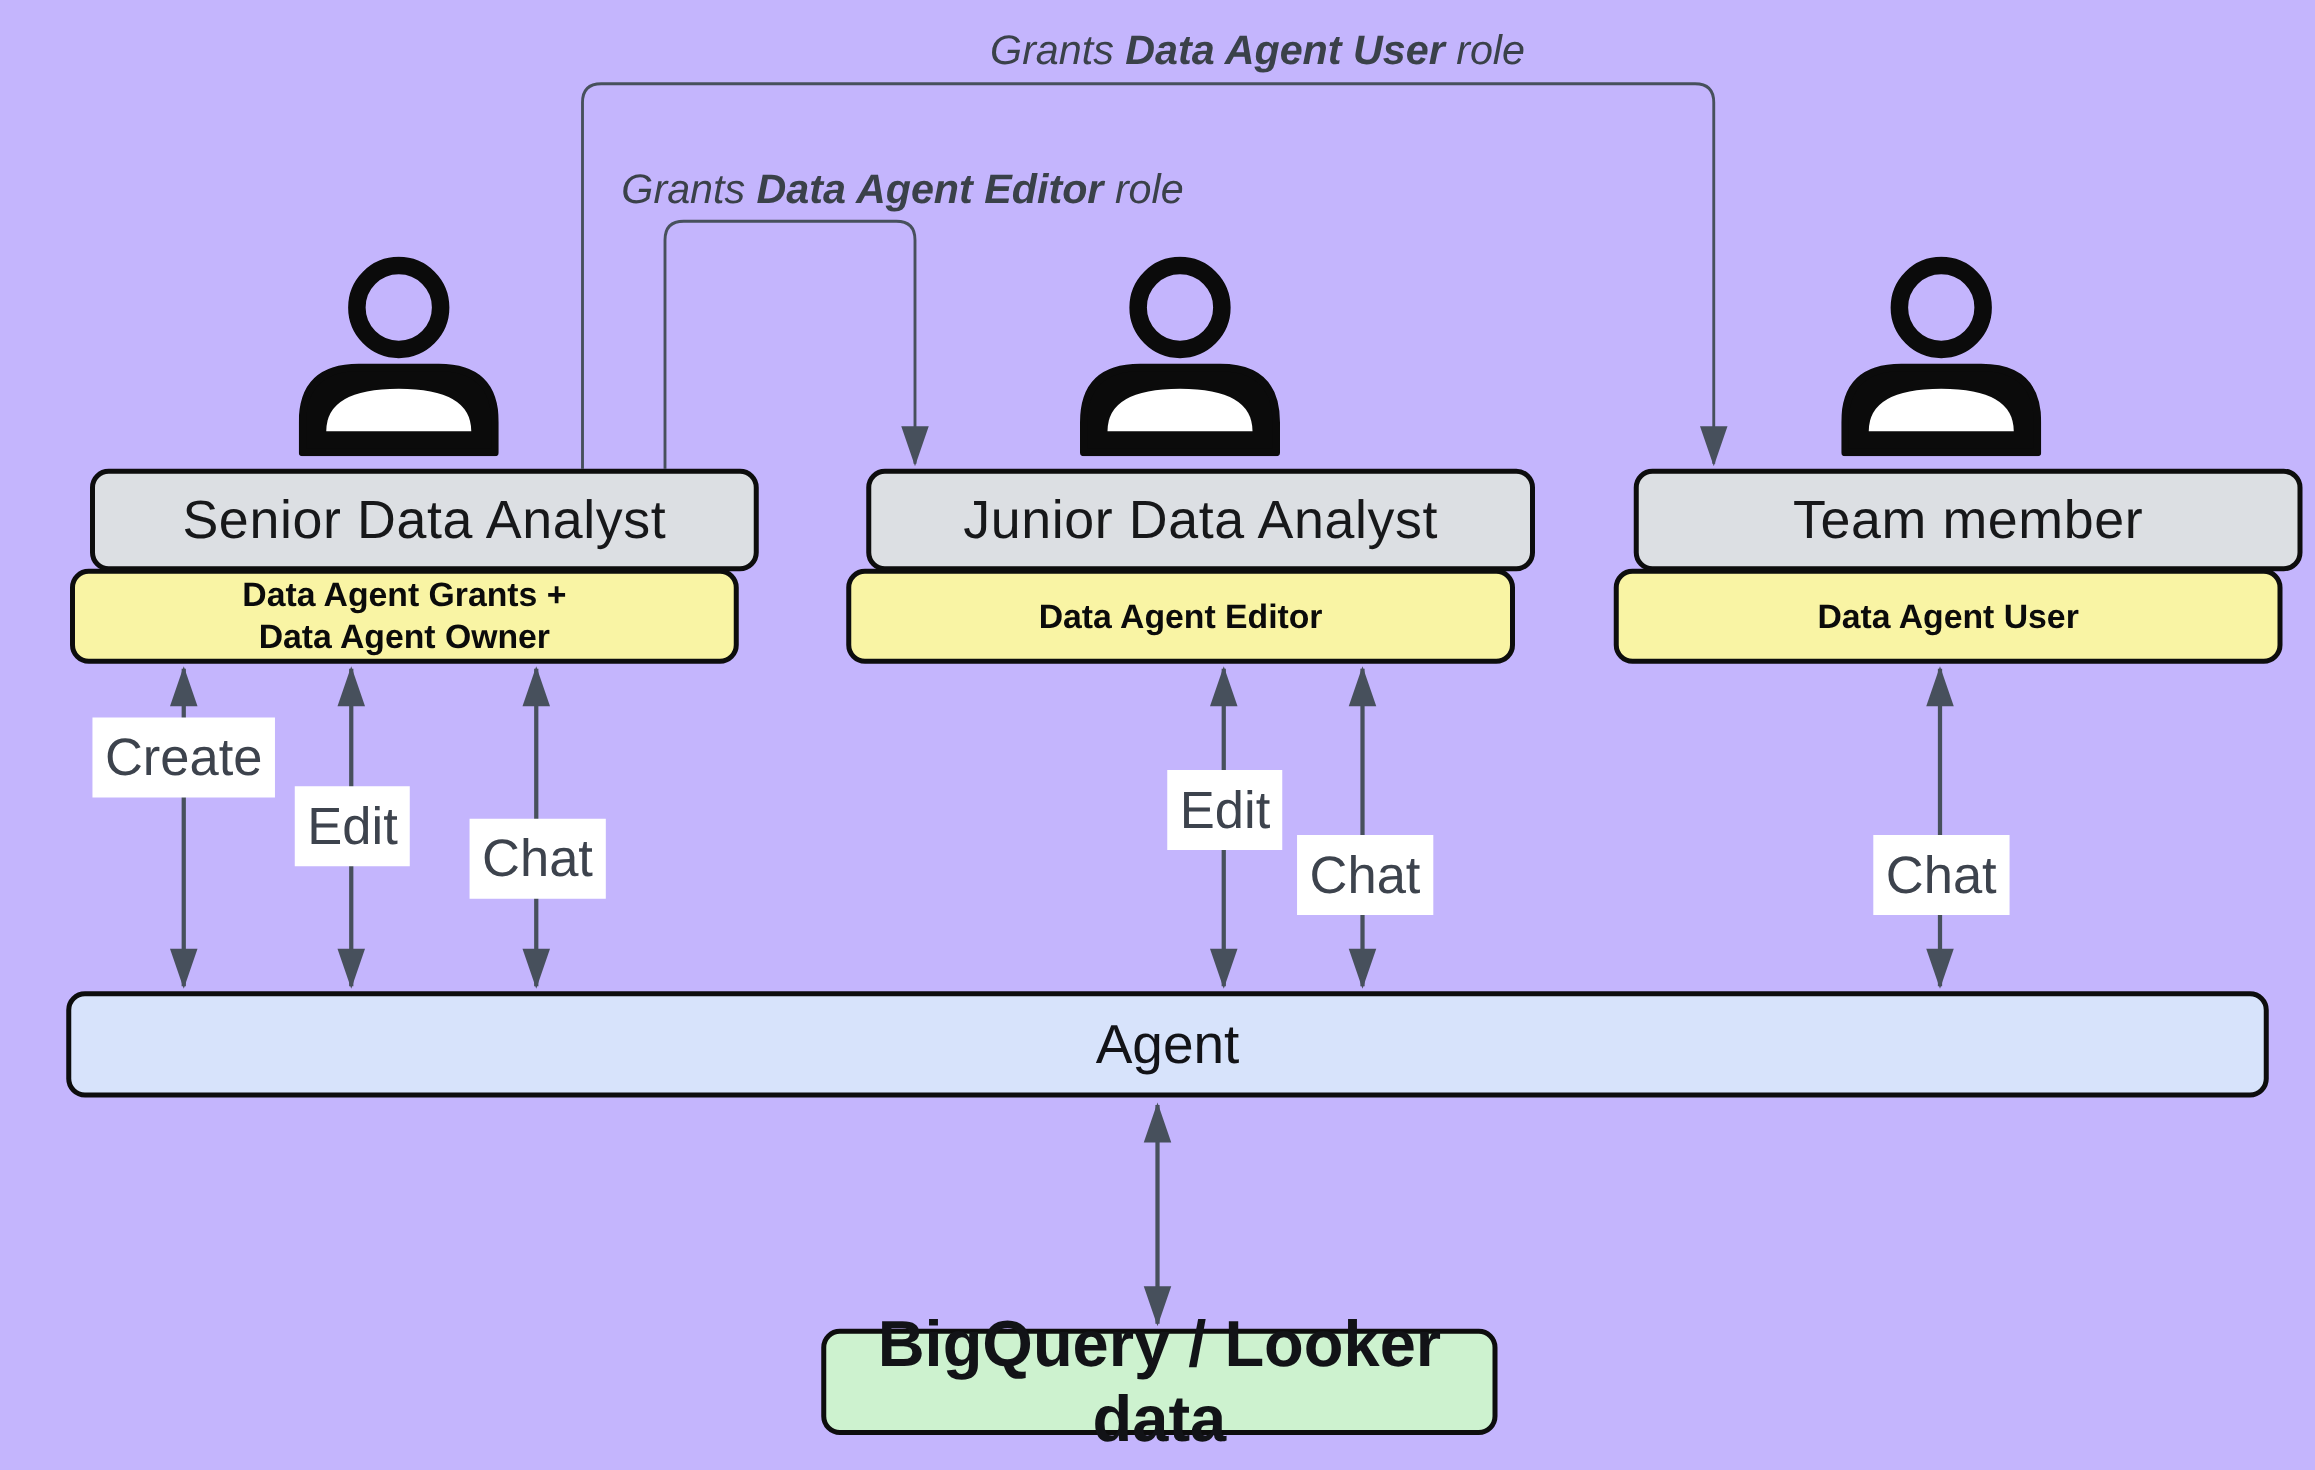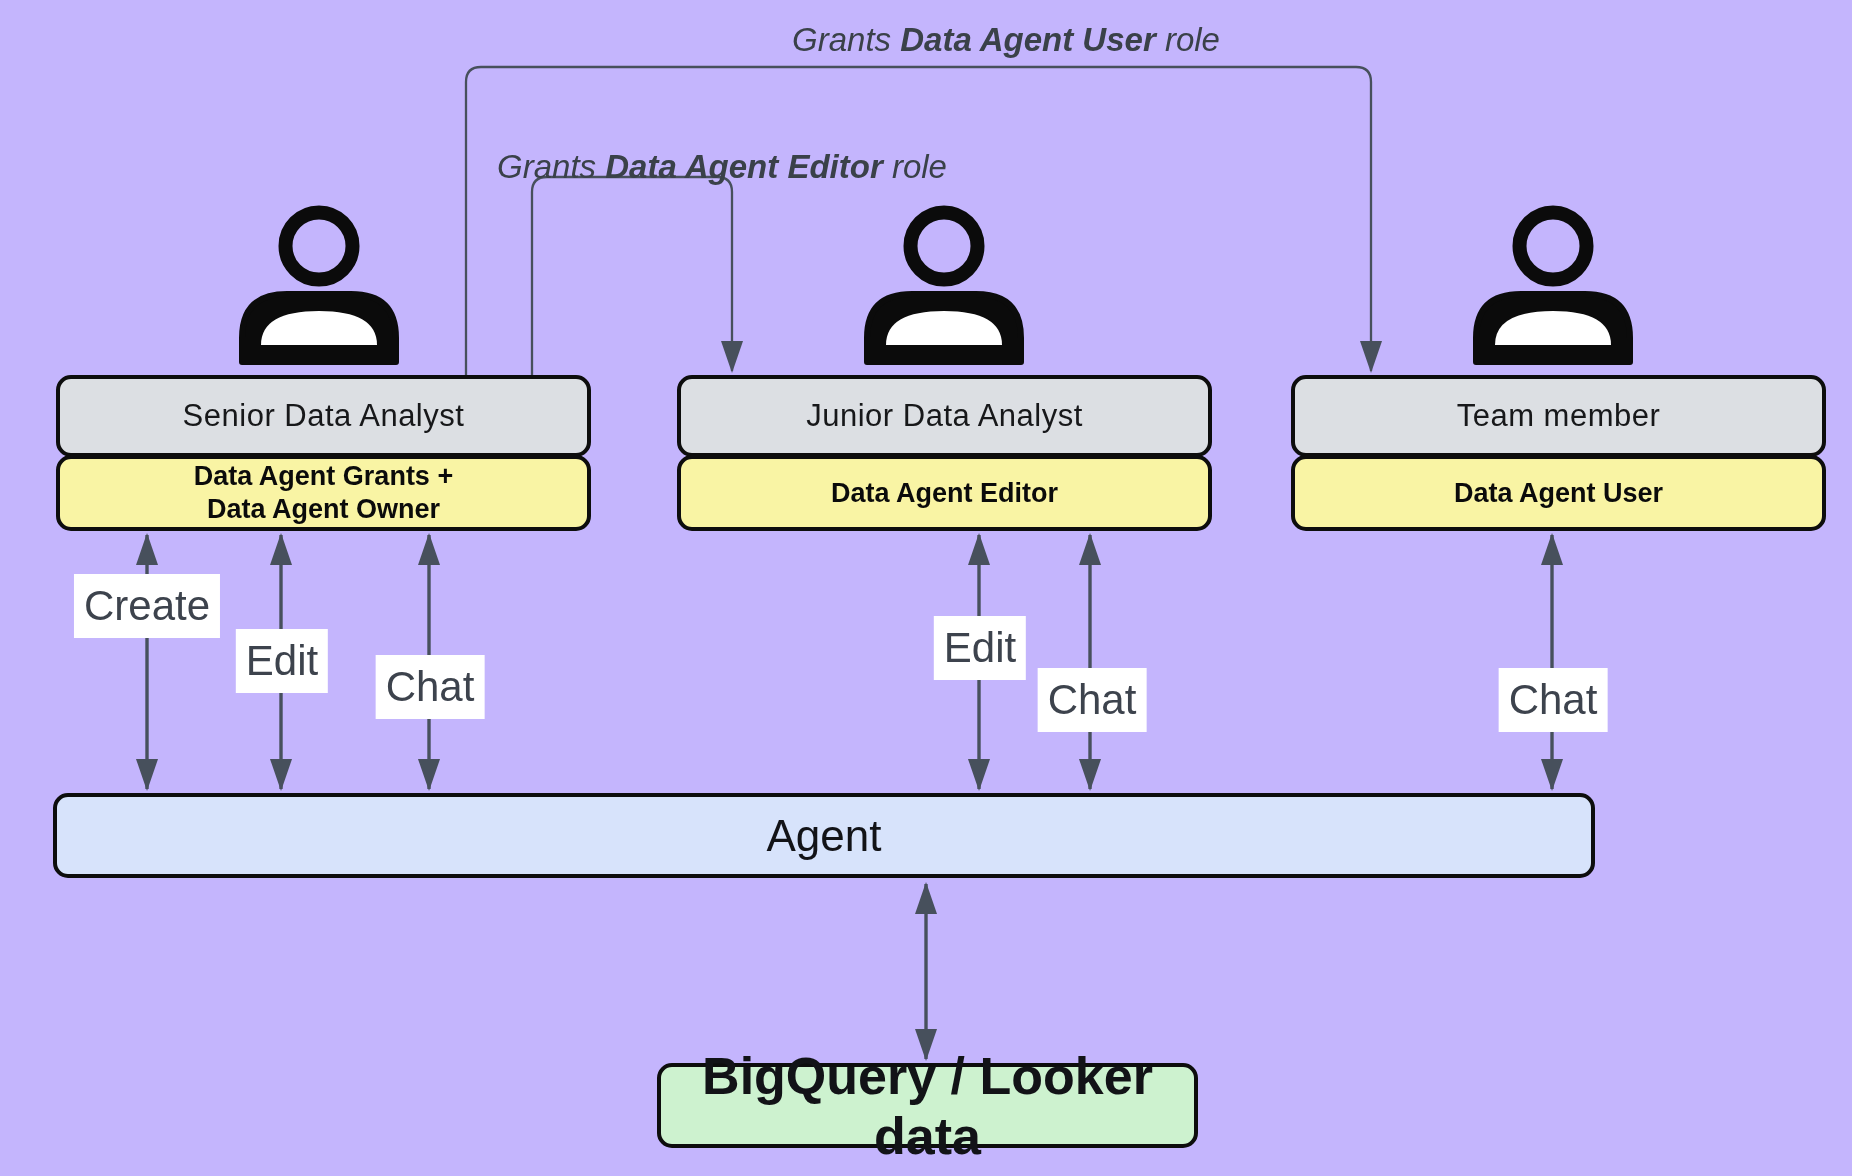--- a/index.html
+++ b/index.html
@@ -27,21 +27,21 @@
 
   .box{
     position:absolute;box-sizing:border-box;
     border:4px solid var(--box-border,#0d0d0d);
     border-radius:15px;
     display:flex;align-items:center;justify-content:center;
     text-align:center;
   }
   .actor-title{
     background:var(--actor-fill,#dcdfe3);
-    font-size:31px;color:#17181a;letter-spacing:0.5px;
+    font-size:43px;color:#17181a;letter-spacing:0.5px;margin-left:16px;
   }
   .actor-role{
     background:var(--role-fill,#f9f4a4);
     font-weight:bold;font-size:27px;color:#0b0b0b;line-height:33px;
     flex-direction:column;
   }
   .agent-box{
     background:var(--agent-fill,#d7e3fb);
     font-size:44px;color:#121317;
   }
@@ -99,21 +99,21 @@
     <path d="M3,157 L3,133 Q3,89 48,89 L112,89 Q157,89 157,133 L157,157 Z" fill="#0b0b0b" stroke="#0b0b0b" stroke-width="6" stroke-linejoin="round"></path>
     <path d="M22,140 Q22,106 80,106 Q138,106 138,140 Z" fill="#ffffff"></path>
   </svg>
   <svg class="person-icon" style="left:1473px;top:205px;" viewBox="0 0 160 160" aria-hidden="true">
     <circle cx="80" cy="41" r="33.5" fill="none" stroke="#0b0b0b" stroke-width="14"></circle>
     <path d="M3,157 L3,133 Q3,89 48,89 L112,89 Q157,89 157,133 L157,157 Z" fill="#0b0b0b" stroke="#0b0b0b" stroke-width="6" stroke-linejoin="round"></path>
     <path d="M22,140 Q22,106 80,106 Q138,106 138,140 Z" fill="#ffffff"></path>
   </svg>
 
   <div class="grant-label" style="left:1006px;top:40px;"><span>Grants </span><b>Data Agent User</b><span> role</span></div>
-  <div class="grant-label" style="left:722px;top:151px;margin-top:16px;"><span>Grants </span><b>Data Agent Editor</b><span> role</span></div>
+  <div class="grant-label" style="left:722px;top:151px;"><span>Grants </span><b>Data Agent Editor</b><span> role</span></div>
 
   <div class="box actor-title" style="left:56px;top:375px;width:535px;height:82px;">
     <span>Senior Data Analyst</span>
   </div>
   <div class="box actor-role" style="left:56px;top:455px;width:535px;height:76px;">
     <span>Data Agent Grants +</span>
     <span>Data Agent Owner</span>
   </div>
 
   <div class="box actor-title" style="left:677px;top:375px;width:535px;height:82px;">
@@ -130,21 +130,21 @@
     <span>Data Agent User</span>
   </div>
 
   <div class="action-label" style="left:147px;top:606px;">Create</div>
   <div class="action-label" style="left:282px;top:661px;">Edit</div>
   <div class="action-label" style="left:430px;top:687px;">Chat</div>
   <div class="action-label" style="left:980px;top:648px;">Edit</div>
   <div class="action-label" style="left:1092px;top:700px;">Chat</div>
   <div class="action-label" style="left:1553px;top:700px;">Chat</div>
 
-  <div class="box agent-box" style="left:53px;top:793px;width:1542px;height:85px;">
+  <div class="box agent-box" style="left:53px;top:793px;width:1762px;height:85px;">
     <span>Agent</span>
   </div>
 
   <div class="box data-box" style="left:657px;top:1063px;width:541px;height:85px;">
     <span>BigQuery / Looker data</span>
   </div>
 
 </div>
 
 </body></html>

